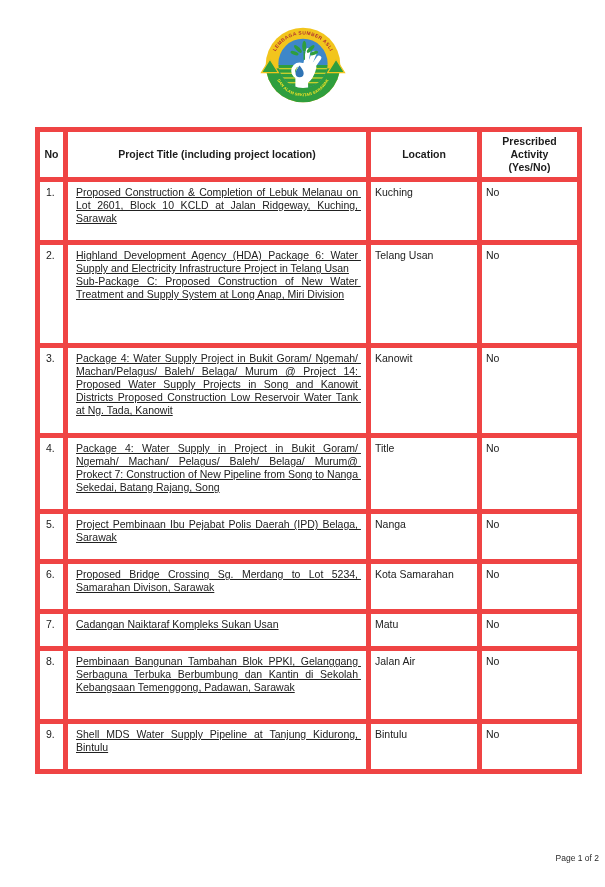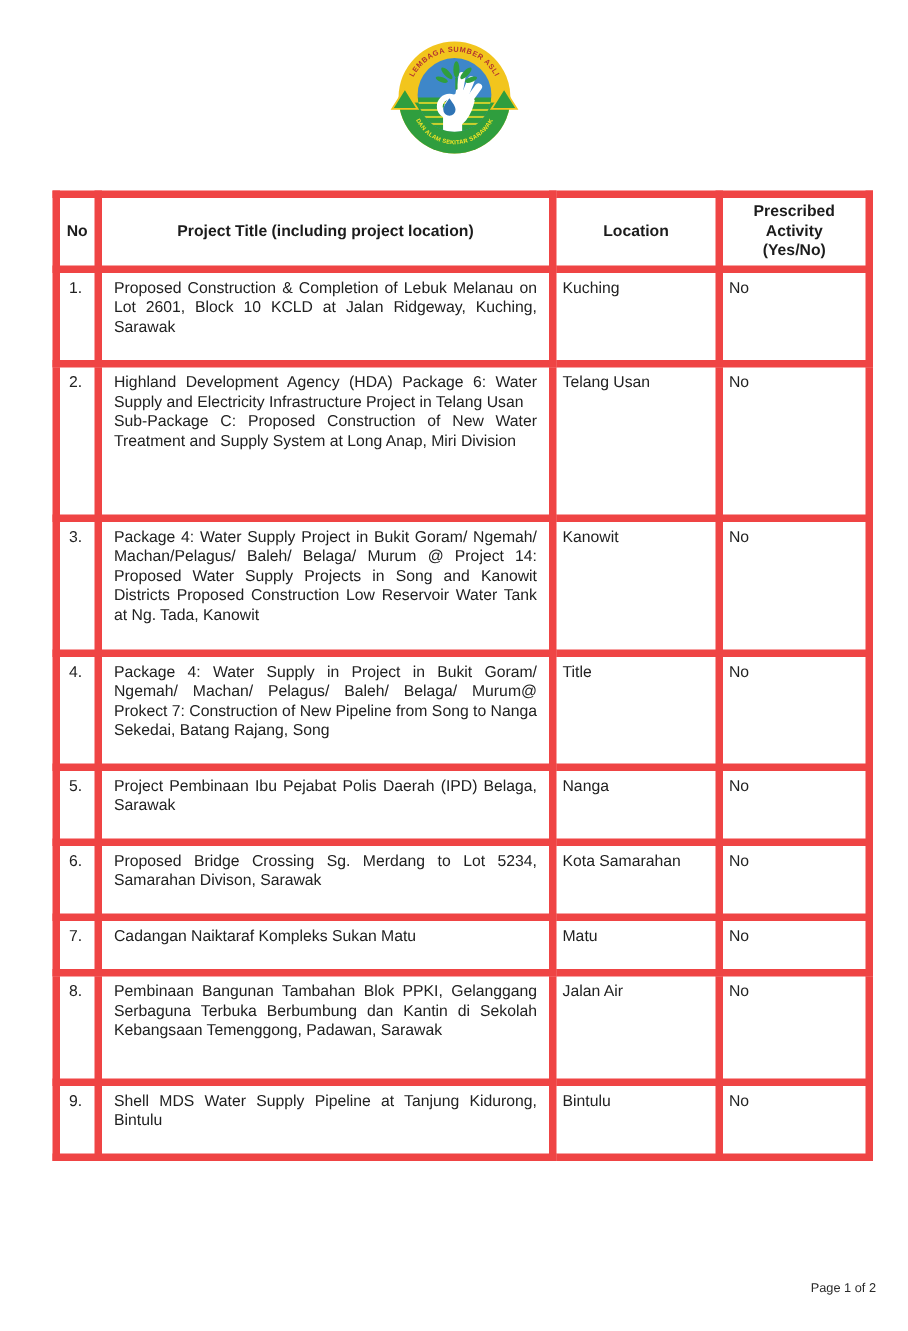--- a/index.html
+++ b/index.html
@@ -49,26 +49,27 @@
     vertical-align: middle;
     padding: 3px 3px;
     white-space: pre-line;
     color: #1c1c1c;
   }
   td.cell-no    { padding: 4px 2px 4px 6px; }
   td.cell-title {
     padding: 4px 8px 15px 8px;
     text-align: justify;
     white-space: pre-wrap;
+    text-decoration: underline;
   }
   td.cell-loc, td.cell-pa { padding: 4px 4px; text-align: left; }
   .page-footer {
     position: absolute;
     top: 853px;
-    right: 21px;
+    right: 6px;
     font-size: 8.5px;
     color: #2a2a2a;
   }
 </style>
 </head>
 <body>
 
 <div>
 
   <div class="logo-wrap">
@@ -184,21 +185,21 @@
         <td class="cell-pa">No</td>
       </tr>
       <tr style="height:42px">
         <td class="cell-no">6.</td>
         <td class="cell-title">Proposed Bridge Crossing Sg. Merdang to Lot 5234, Samarahan Divison, Sarawak</td>
         <td class="cell-loc">Kota Samarahan</td>
         <td class="cell-pa">No</td>
       </tr>
       <tr style="height:32px">
         <td class="cell-no">7.</td>
-        <td class="cell-title">Cadangan Naiktaraf Kompleks Sukan Matu</td>
+        <td class="cell-title">Cadangan Naiktaraf Kompleks Sukan Usan</td>
         <td class="cell-loc">Matu</td>
         <td class="cell-pa">No</td>
       </tr>
       <tr style="height:73px">
         <td class="cell-no">8.</td>
         <td class="cell-title">Pembinaan Bangunan Tambahan Blok PPKI, Gelanggang Serbaguna Terbuka Berbumbung dan Kantin di Sekolah Kebangsaan Temenggong, Padawan, Sarawak</td>
         <td class="cell-loc">Jalan Air</td>
         <td class="cell-pa">No</td>
       </tr>
       <tr style="height:47px">

